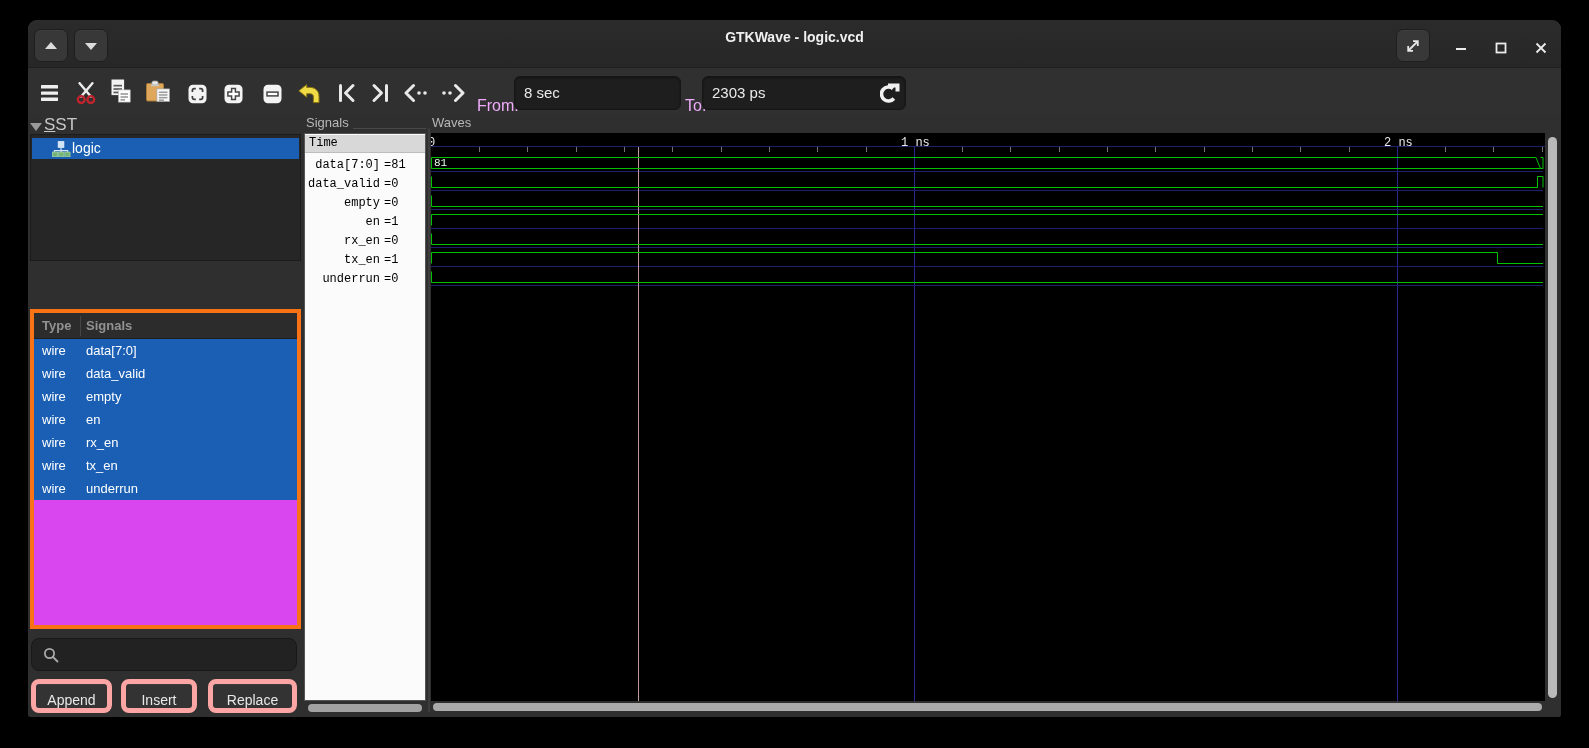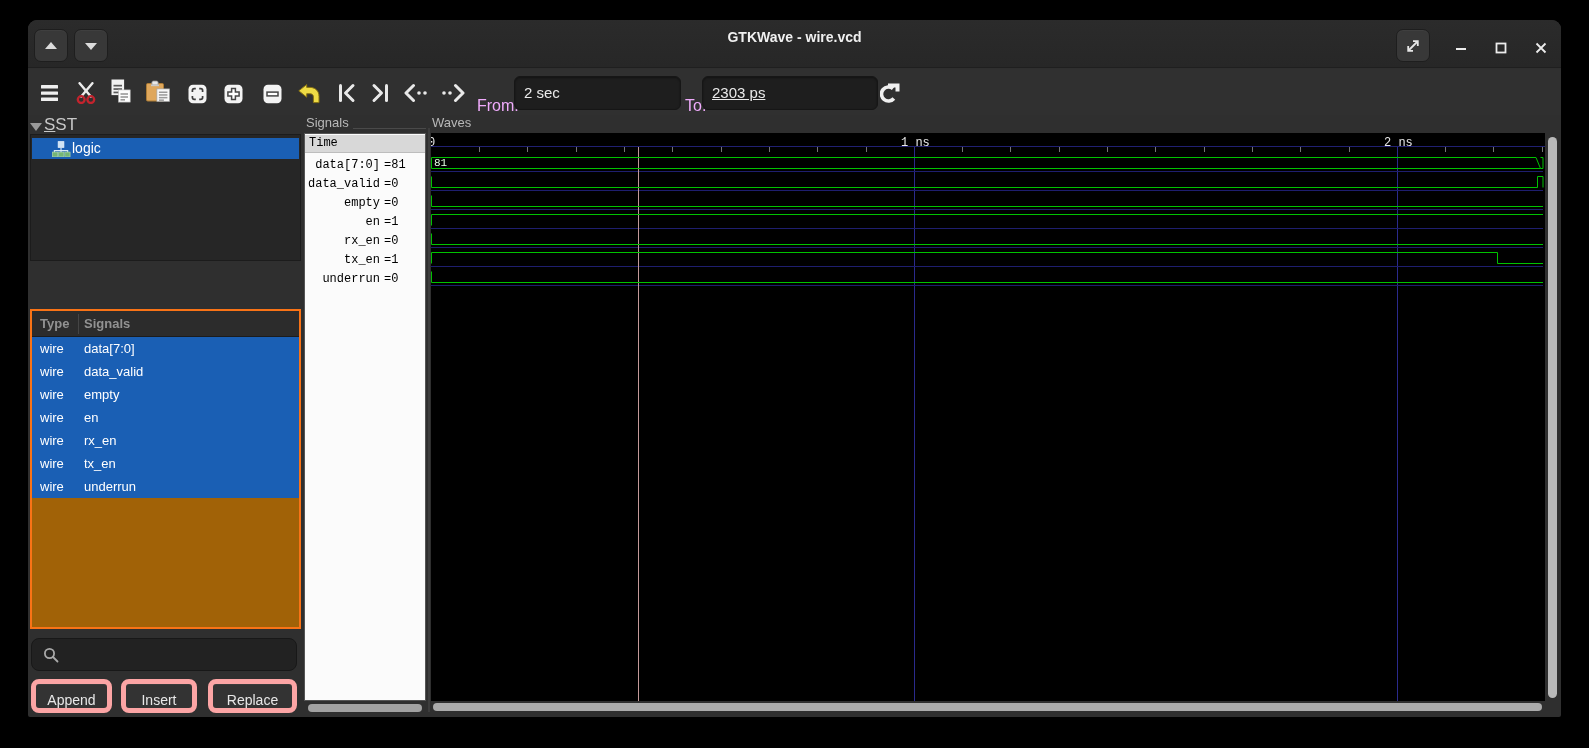--- a/index.html
+++ b/index.html
@@ -13,21 +13,21 @@
   .title-sub{position:absolute;top:26px;left:0;width:100%;text-align:center;font-size:11px;color:#959595;}
   .winctl{position:absolute;top:0;height:48px;}
   .toolbar{position:absolute;left:0;top:49px;width:100%;height:46px;background:#303030;}
   .tlabel{position:absolute;top:28px;font-size:16px;color:#f0abfc;}
   .tinput{position:absolute;top:7px;height:34px;background:#1e1e1e;border:1px solid #161616;border-radius:6px;color:#eaeaea;font-size:15px;line-height:32px;padding-left:9px;box-shadow:inset 0 1px 2px rgba(0,0,0,0.4);}
   
   .sstlabel{position:absolute;left:2px;top:95px;font-size:17px;color:#c8c8c8;}
   .sstlabel .tri{display:inline-block;width:0;height:0;border-left:6px solid transparent;border-right:6px solid transparent;border-top:8px solid #9a9a9a;margin-right:2px;vertical-align:-1px;}
   .treepanel{position:absolute;left:2px;top:114px;width:271px;height:127px;background:#262626;border:1px solid #1c1c1c;}
   .treerow{position:absolute;left:1px;right:1px;top:3px;height:21px;background:#1a5fb4;color:#fff;font-size:14px;line-height:21px;}
-  .tablepanel{position:absolute;left:2px;top:289px;width:271px;height:320px;background:#a16207;border:2px solid #f97316;}
+  .tablepanel{position:absolute;left:2px;top:289px;width:271px;height:320px;background:#d946ef;border:4px solid #f97316;}
   .thead{position:absolute;left:0;top:0;width:100%;height:26px;background:#2c2c2c;border-bottom:1px solid #1c1c1c;color:#929292;font-weight:bold;font-size:13px;line-height:26px;}
   .thead .sep{position:absolute;left:46px;top:3px;width:1px;height:20px;background:#454545;}
   .trow{position:absolute;left:0;width:100%;height:23px;background:#1a5fb4;color:#fff;font-size:13px;line-height:23px;}
   .trow .c1{position:absolute;left:8px;}
   .trow .c2{position:absolute;left:52px;}
   .search{position:absolute;left:3px;top:618px;width:266px;height:33px;background:#222;border:1px solid #181818;border-radius:8px;}
   .btn{position:absolute;top:659px;height:34px;background:#333;border:5px solid #fca5a5;border-radius:8px;color:#e8e8e8;font-size:14px;text-align:center;line-height:32px;box-shadow:inset 0 1px 0 rgba(255,255,255,0.04);}
   
   .siglabel{position:absolute;left:278px;top:95px;font-size:13px;color:#b8b8b8;}
   .wavlabel{position:absolute;left:404px;top:95px;font-size:13px;color:#b8b8b8;}
@@ -49,21 +49,21 @@
     <div class="tbtn" style="left:6px;">
         <svg width="14" height="10">
           <polygon points="7,1 13,8 1,8" fill="#dcdcdc"></polygon>
         </svg>
       </div>
     <div class="tbtn" style="left:46px;">
         <svg width="14" height="10">
           <polygon points="1,2 13,2 7,9" fill="#dcdcdc"></polygon>
         </svg>
       </div>
-    <div class="title-main">GTKWave - wire.vcd</div>
+    <div class="title-main">GTKWave - logic.vcd</div>
     <div class="tbtn" style="left:1368px;">
         <svg width="18" height="18" viewBox="0 0 18 18" fill="none" stroke="#e6e6e6" stroke-width="1.8">
           <path d="M5,13 L13,5"></path>
           <path d="M9,4.2 L13.8,4.2 L13.8,9" fill="none"></path>
           <path d="M4.2,9 L4.2,13.8 L9,13.8" fill="none"></path>
         </svg>
       </div>
     <svg class="winctl" style="left:1424px;width:18px;" viewBox="0 0 18 48">
         <rect x="4" y="28" width="10" height="2" fill="#ececec"></rect>
       </svg>
@@ -150,23 +150,23 @@
         <circle cx="15" cy="10" r="1.8" fill="#e9e9e9"></circle>
         <circle cx="21" cy="10" r="1.8" fill="#e9e9e9"></circle>
       </svg>
 
     <svg style="position:absolute;left:413px;top:14px;" width="24" height="20" viewBox="0 0 24 20">
         <circle cx="3" cy="10" r="1.8" fill="#e9e9e9"></circle>
         <circle cx="9" cy="10" r="1.8" fill="#e9e9e9"></circle>
         <path d="M14.5,2.5 L22,10 L14.5,17.5" fill="none" stroke="#e9e9e9" stroke-width="3" stroke-linecap="round" stroke-linejoin="round"></path>
       </svg>
     <div class="tlabel" style="left:449px;">From:</div>
-    <div class="tinput" style="left:486px;width:167px;">2 sec</div>
+    <div class="tinput" style="left:486px;width:167px;">8 sec</div>
     <div class="tlabel" style="left:657px;">To:</div>
-    <div class="tinput" style="left:674px;width:176px;text-decoration:underline;">2303 ps</div>
+    <div class="tinput" style="left:674px;width:204px;">2303 ps</div>
 
     <svg style="position:absolute;left:852px;top:13px;" width="21" height="23" viewBox="0 0 21 23">
         <path d="M13,6.64 A7,7 0 1 0 13.86,16.5" fill="none" stroke="#f0f0f0" stroke-width="3.6"></path>
         <path d="M8,1.5 L19.5,1.5 L19.5,9.5 L15.5,9.5 L15.5,5.5 L8,5.5 Z" fill="#f0f0f0"></path>
       </svg>
   </div>
 
   <div class="sstlabel"><span class="tri"></span><span style="text-decoration:underline;">S</span>ST</div>
   <div class="treepanel">
     <div class="treerow">

